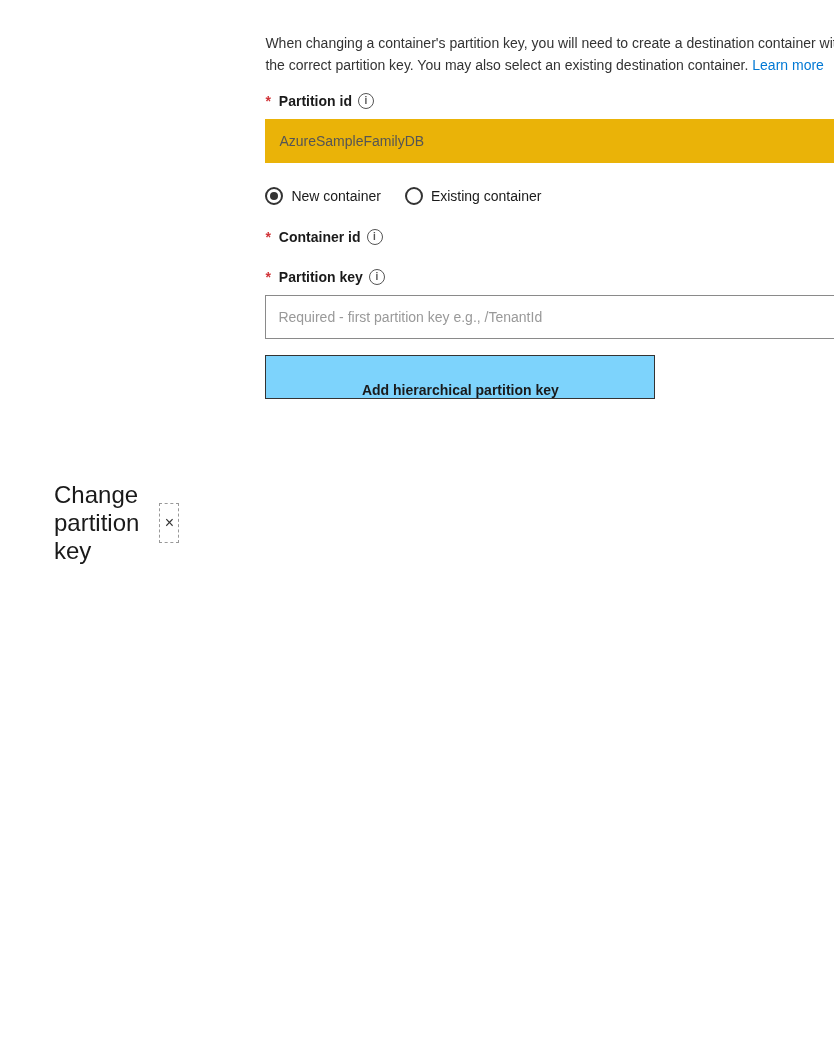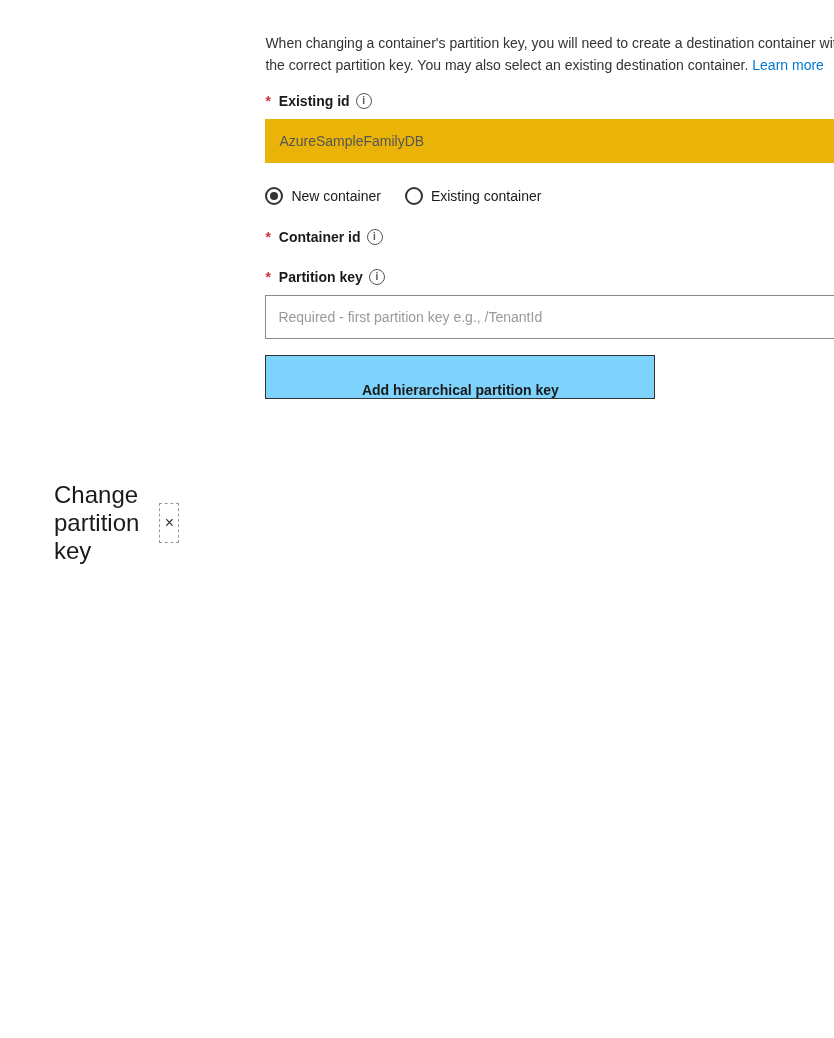--- a/index.html
+++ b/index.html
@@ -245,21 +245,21 @@
   <div class="dialog-body">
 
     <p class="description-text">
       <span>When changing a container's partition key, you will need to create a destination container with the correct partition key. You may also select an existing destination container.</span>
       <a class="learn-more-link" href="#">Learn more</a>
     </p>
 
     <div class="form-group">
       <div class="form-label">
         <span class="required-star">*</span>
-        <span>Existing id</span>
+        <span>Partition id</span>
         <span class="info-icon">
           <span>i</span>
         </span>
       </div>
       <div class="dropdown">
         <span class="dropdown-value">AzureSampleFamilyDB</span>
         <span class="dropdown-chevron">∨</span>
       </div>
     </div>
 

